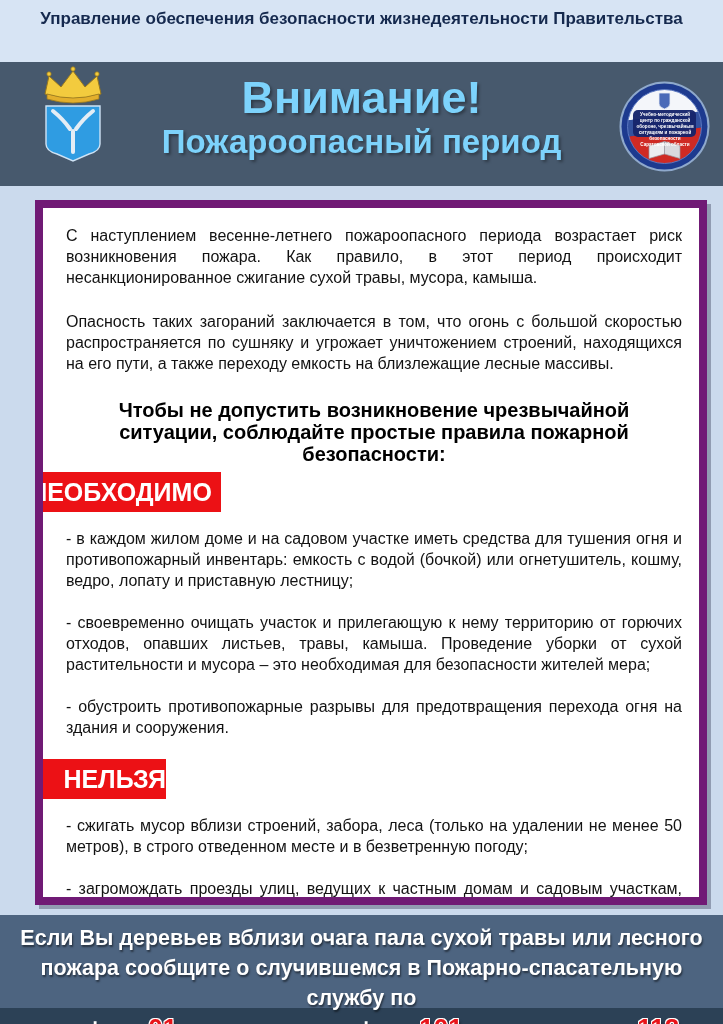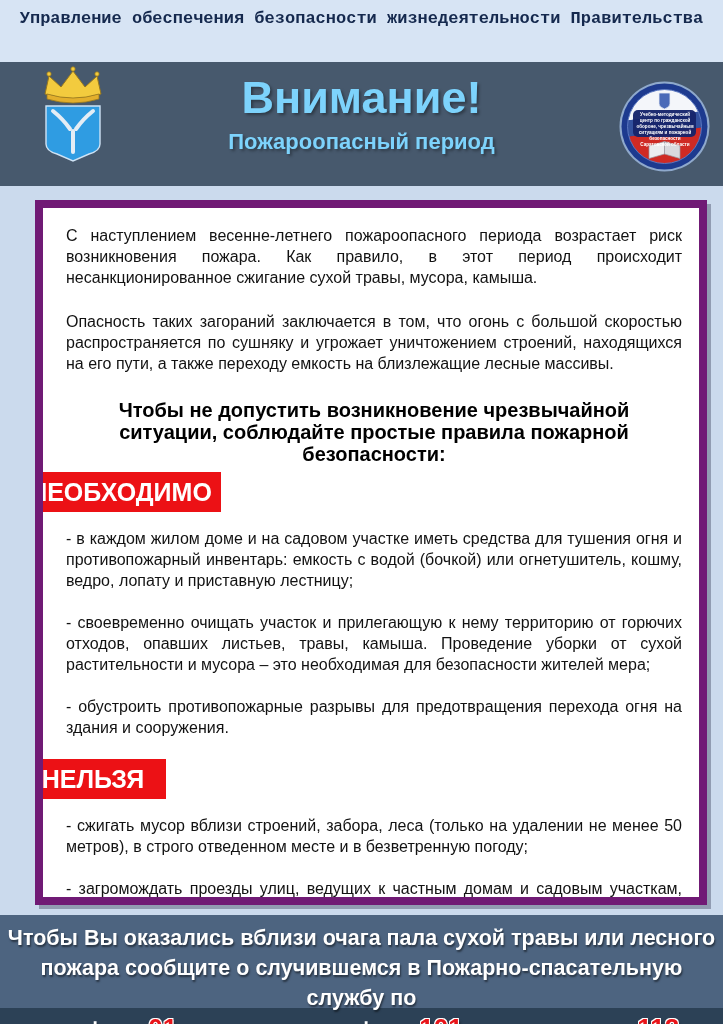--- a/index.html
+++ b/index.html
@@ -5,29 +5,29 @@
   * { margin: 0; padding: 0; box-sizing: border-box; }
   body { background: #e9eef5; font-family: "Liberation Sans", sans-serif; }
   .page {
     position: relative; width: 723px; height: 1024px; margin: 0 auto;
     overflow: hidden; background: #cbdaed;
   }
   
   .top-band {
     height: 62px; background: #d7e4f4; color: #15294e;
     text-align: center; font-weight: bold; font-size: 17px;
-    padding-top: 7px; line-height: 24px; font-family: Liberation Mono, monospace;
+    padding-top: 7px; line-height: 24px;
   }
   
   .main-banner { position: relative; height: 124px; background: #47596d; }
   .coat-of-arms { position: absolute; left: 36px; top: 4px; }
   .banner-titles { text-align: center; color: #7dd3fc; padding-top: 12px;
     text-shadow: 2px 2px 3px rgba(0,0,0,0.35); }
   .banner-title { font-size: 45px; font-weight: bold; line-height: 48px; }
-  .banner-subtitle { font-size: 22px; font-weight: bold; line-height: 40px; }
+  .banner-subtitle { font-size: 33px; font-weight: bold; line-height: 40px; }
   .emblem { position: absolute; right: 12px; top: 18px; width: 93px; height: 93px; }
   .emblem-text {
     position: absolute; left: 17px; top: 32px; width: 60px;
     font-size: 4.6px; line-height: 1.3; color: #ffffff; font-weight: bold;
     text-align: center;
   }
   
   .content-area { position: relative; height: 729px; background: #cbdaed; }
   .white-box {
     position: absolute; left: 35px; top: 14px; width: 672px; height: 705px;
@@ -40,21 +40,21 @@
   .callout {
     font-weight: bold; font-size: 20px; line-height: 22px;
     text-align: center; width: 560px; margin: 25px auto 5px; color: #000;
   }
   .red-banner {
     background: #ec1115; color: #ffffff; font-weight: bold; font-size: 25px;
     height: 40px; line-height: 40px; text-align: center;
     margin: 7px 0 16px -46px;
   }
   .rb-necessary { width: 201px; }
-  .rb-forbidden { width: 146px; margin-top: 16px; }
+  .rb-forbidden { width: 146px; margin-top: 16px; text-align: right; }
   .item { text-align: justify; line-height: 21px; margin-bottom: 21px; }
   
   .footer {
     height: 93px; background: #4d6480; color: #ffffff; text-align: center;
     font-weight: bold; font-size: 21.5px; line-height: 30px; padding-top: 8px;
     text-shadow: 1px 2px 2px rgba(0,0,0,0.5);
   }
   .hot-number {
     color: #e8151a; font-size: 26px; font-weight: bold;
     text-shadow: -1px -1px 0 #fff, 1px -1px 0 #fff, -1px 1px 0 #fff,
@@ -140,21 +140,21 @@
       <p class="item">- обустроить противопожарные разрывы для предотвращения перехода огня на здания и сооружения.</p>
 
       <div class="red-banner rb-forbidden">НЕЛЬЗЯ</div>
       <p class="item">- сжигать мусор вблизи строений, забора, леса (только на удалении не менее 50 метров), в строго отведенном месте и в безветренную погоду;</p>
       <p class="item">- загромождать проезды улиц, ведущих к частным домам и садовым участкам, ветками деревьев и мусором, так как это затрудняет проезд пожарных автомобилей.</p>
 
     </div>
   </div>
 
   <div class="footer">
-    <div>Чтобы Вы оказались вблизи очага пала сухой травы или лесного</div>
+    <div>Если Вы деревьев вблизи очага пала сухой травы или лесного</div>
     <div>пожара сообщите о случившемся в Пожарно-спасательную службу по</div>
     <div><span>телефону </span><span class="hot-number">01</span><span>, с сотового телефона </span><span class="hot-number">101</span><span>, или по номеру </span><span class="hot-number">112</span><span>.</span>
     </div>
   </div>
 
   <div class="bottom-strip"></div>
 
 </div>
 
 </body></html>

